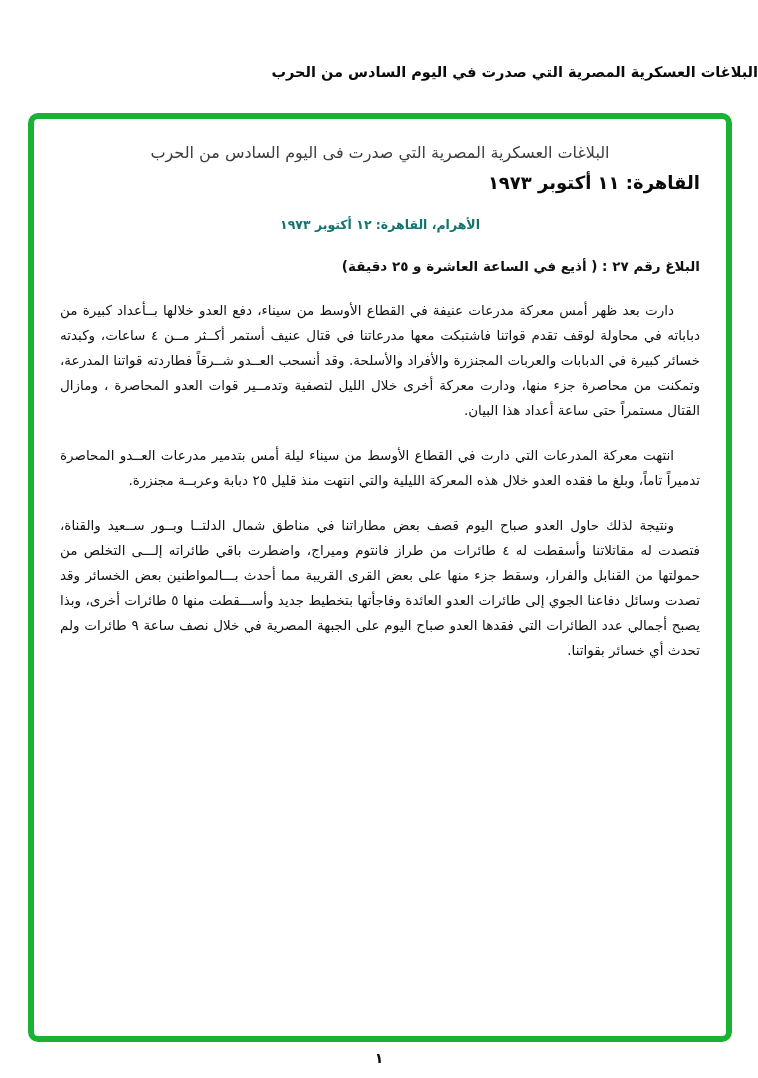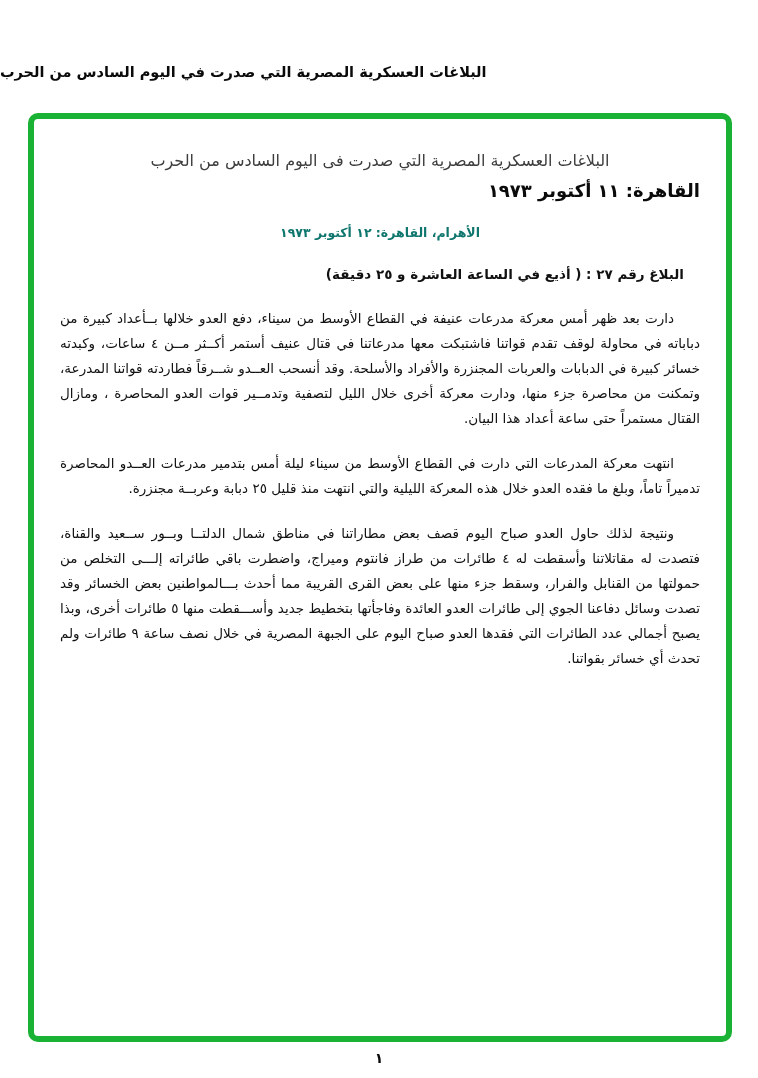--- a/index.html
+++ b/index.html
@@ -16,40 +16,40 @@
     width: 758px;
     height: 1078px;
     background: #ffffff;
     overflow: hidden;
   }
   .top-title {
     position: absolute;
     top: 64px;
     left: 0;
     width: 100%;
-    text-align: left;
+    text-align: right;
     direction: rtl;
     font-weight: bold;
     font-size: 14.5px;
     color: #0a0a0a;
   }
   .green-box {
     position: absolute;
     left: 28px;
     top: 113px;
     width: 704px;
     height: 929px;
     box-sizing: border-box;
     border: 6px solid #1ab235;
     border-radius: 10px;
     background: #ffffff;
   }
   .doc-inner {
     direction: rtl;
-    padding: 26px 26px 0 26px;
+    padding: 18px 26px 0 26px;
     text-align: justify;
   }
   .doc-title {
     text-align: center;
     font-weight: normal;
     font-size: 16px;
     color: #3d3d3d;
     letter-spacing: 0.2px;
     margin: 6px 0 10px 0;
   }
@@ -64,21 +64,21 @@
     font-weight: bold;
     font-size: 12.5px;
     color: #0f766e;
     margin: 0 0 22px 0;
   }
   .comm-heading {
     text-align: right;
     font-weight: bold;
     font-size: 13.5px;
     line-height: 24px;
-    margin: 0 16px 20px 0;
+    margin: 0 0 20px 0;
   }
   .comm-para {
     font-weight: normal;
     font-size: 13.5px;
     line-height: 25px;
     text-indent: 26px;
     text-align: justify;
     margin: 0 0 20px 0;
   }
   .page-number {

